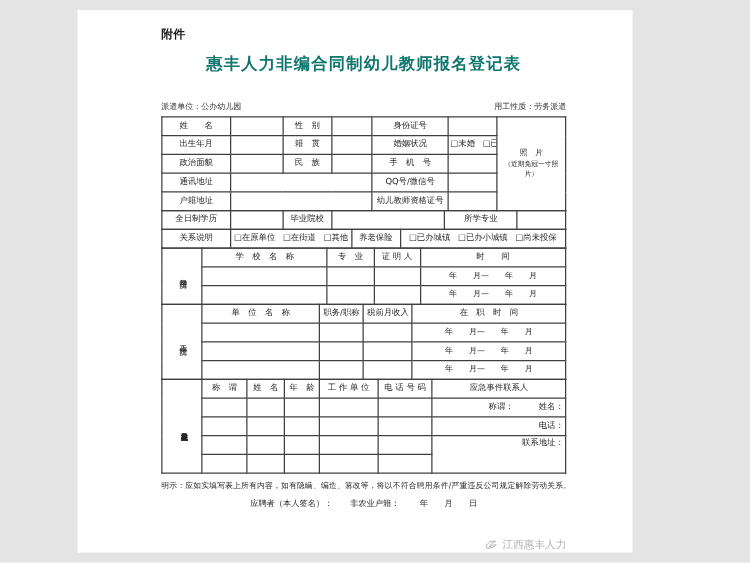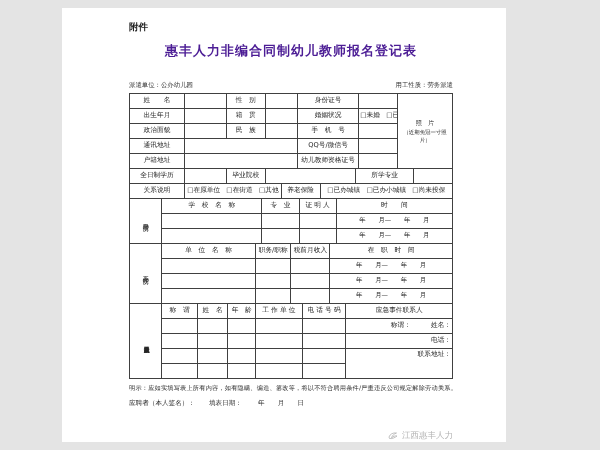--- a/index.html
+++ b/index.html
@@ -8,21 +8,21 @@
     background:#e4e4e4;
     font-family:"DejaVu Sans","Liberation Sans",sans-serif;
     -webkit-font-smoothing:antialiased;
   }
   .page {
     position:absolute; left:62px; top:8px; width:444px; height:434px;
     background:#ffffff; color:#222;
   }
   .content { position:absolute; left:67px; top:0; width:324px; }
   .attach { margin-top:13px; font-size:9.5px; font-weight:bold; color:#1c1c1c; }
-  .title  { margin-top:8px; font-size:13px; font-weight:bold; text-align:center; letter-spacing:1px; color:#4c1d95; }
+  .title  { margin-top:8px; font-size:13px; font-weight:bold; text-align:center; letter-spacing:1px; color:#0f766e; }
   .meta   { margin-top:21px; display:flex; justify-content:space-between; font-size:6.4px; color:#333; }
   table.tbl { width:100%; border-collapse:collapse; table-layout:fixed; }
   table.tbl + table.tbl { margin-top:-1px; }
   .tbl td {
     border:1px solid #404040; height:14px; padding:0 1px;
     font-size:6.7px; line-height:1.1; color:#262626;
     text-align:center; vertical-align:middle; overflow:hidden; white-space:nowrap;
   }
   .tbl { margin-top:3px; }
   td.opts span + span { margin-left:6px; }
@@ -32,21 +32,21 @@
   td.photo .ph-note { font-size:5.4px; display:block; }
   td.vlabel { padding:0; }
   td.vlabel div {
     display:inline-block; writing-mode:vertical-rl; text-orientation:upright;
     font-size:6.2px; line-height:1; letter-spacing:1px; white-space:normal;
   }
   td.vlabel div.long { font-size:5.8px; letter-spacing:0; }
   td.time { font-size:6.4px; }
   td.rtop { vertical-align:top; padding-top:2px; }
   .note { margin-top:5px; font-size:6.2px; color:#2a2a2a; letter-spacing:0.2px; white-space:nowrap; }
-  .sigrow { margin-top:6px; display:flex; justify-content:flex-start; font-size:6.6px; color:#2a2a2a; }
+  .sigrow { margin-top:6px; display:flex; justify-content:center; font-size:6.6px; color:#2a2a2a; }
   .sigrow .daterow span { margin-left:14px; }
   .watermark {
     margin-top:22px; text-align:right; font-size:8.5px; color:#b2b2b2;
     display:flex; justify-content:flex-end; align-items:center; gap:3px;
   }
   .wm-icon { width:12px; height:12px; }
 </style>
 </head>
 <body>
 
@@ -291,21 +291,21 @@
         <td></td>
       </tr>
     </tbody>
       </table>
 
     <div class="note">明示：应如实填写表上所有内容，如有隐瞒、编造、篡改等，将以不符合聘用条件/严重违反公司规定解除劳动关系。</div>
 
     <div class="sigrow">
       <span>应聘者（本人签名）：</span>
       <span class="daterow">
-        <span>填表日期：</span>
+        <span>非农业户籍：</span>
         <span>年　　月　　日</span>
       </span>
     </div>
 
     <div class="watermark">
       <svg class="wm-icon" viewBox="0 0 24 24">
         <path d="M4 14 C6 8, 12 5, 19 6 C14 8, 10 11, 9 16 C12 13, 16 11, 20 12 C16 15, 11 18, 5 17 Z" fill="none" stroke="#b2b2b2" stroke-width="1.6" stroke-linejoin="round"></path>
       </svg>
       <span>江西惠丰人力</span>
     </div>

